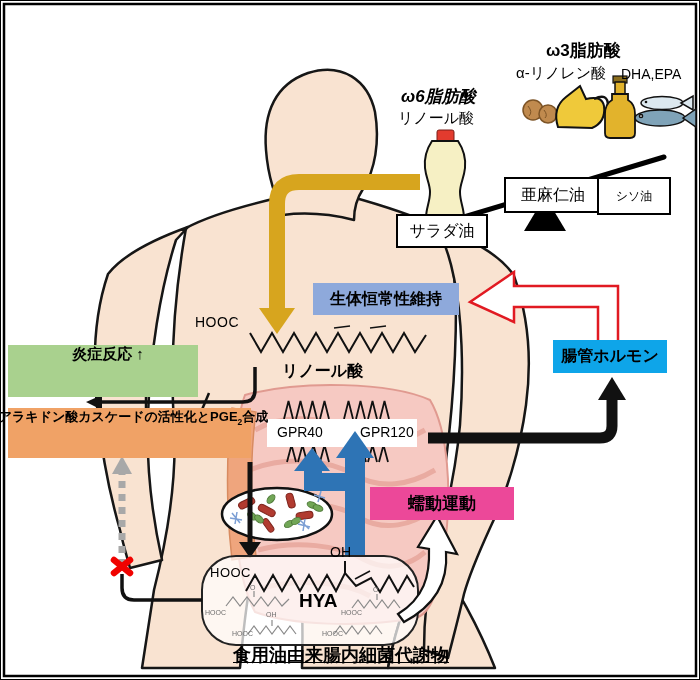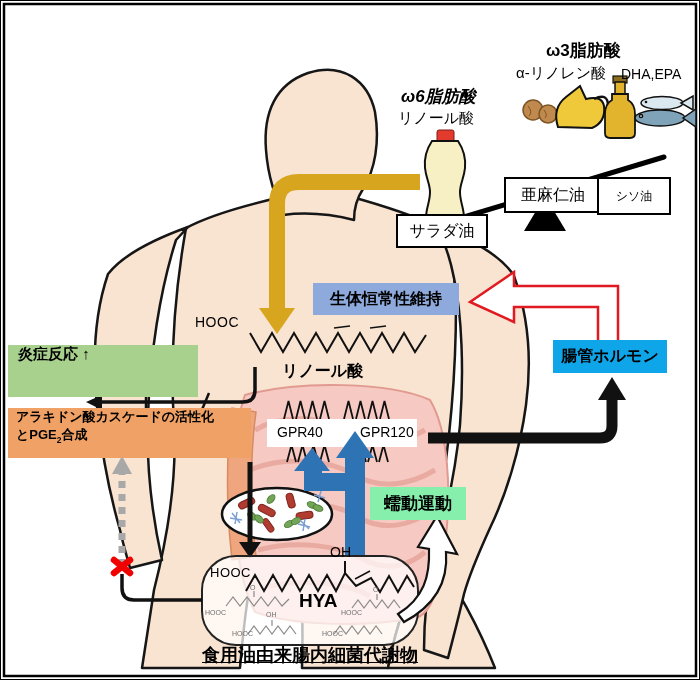--- a/index.html
+++ b/index.html
@@ -5,23 +5,23 @@
   html,body{margin:0;padding:0;background:#fff;}
   .stage{position:relative;width:700px;height:680px;background:#fff;overflow:hidden;
          font-family:"Liberation Sans","DejaVu Sans",sans-serif;color:#000;}
   .stage svg{position:absolute;left:0;top:0;z-index:1;}
   .lbl{position:absolute;z-index:6;white-space:nowrap;line-height:1.1;}
   .b{font-weight:bold;}
   .box{position:absolute;z-index:5;display:flex;align-items:center;justify-content:center;
        border:2px solid #000;background:#fff;white-space:nowrap;margin-top:48px;}
   .cbox{position:absolute;z-index:5;display:flex;align-items:center;justify-content:center;
         font-weight:bold;white-space:nowrap;}
-  .cbox.multi{flex-direction:column;align-items:flex-start;justify-content:flex-start;}
+  .cbox.multi{align-items:flex-start;justify-content:center;}
   .mini{position:absolute;z-index:6;font-size:7px;color:#6e6e6e;white-space:nowrap;}
-  .underline{text-decoration:underline;}
+  .underline{text-decoration:underline;margin-left:31px;}
   sub{font-size:0.65em;}
 </style>
 </head>
 <body>
 
 <div class="stage">
 
 <svg width="700" height="680" viewBox="0 0 700 680">
 
   <rect x="0.5" y="0.5" width="699" height="679" fill="none" stroke="#000" stroke-width="1"></rect>
@@ -207,21 +207,21 @@
   <span>アラキドン酸カスケードの活性化</span>
   <span><span>とPGE</span><sub>2</sub><span>合成</span></span>
 </div>
 
 <div class="lbl" style="left:195px;top:315px;font-size:14px;letter-spacing:0.5px;">HOOC</div>
 <div class="lbl b" style="left:282px;top:362px;font-size:16px;">リノール酸</div>
 
 <div class="lbl" style="left:277px;top:425px;font-size:14px;">GPR40</div>
 <div class="lbl" style="left:334px;top:425px;font-size:14px;margin-left:26px;">GPR120</div>
 
-<div class="cbox" style="left:370px;top:487px;width:96px;height:33px;background:#86efac;font-size:17px;">蠕動運動</div>
+<div class="cbox" style="left:370px;top:487px;width:144px;height:33px;background:#ec4899;font-size:17px;">蠕動運動</div>
 
 <div class="lbl" style="left:330px;top:545px;font-size:14px;z-index:7;">OH</div>
 <div class="lbl" style="left:210px;top:566px;font-size:13px;letter-spacing:0.5px;z-index:7;">HOOC</div>
 <div class="lbl b" style="left:299px;top:591px;font-size:19px;z-index:7;">HYA</div>
 
 <div class="mini" style="left:205px;top:609px;">HOOC</div>
 <div class="mini" style="left:250px;top:584px;">O</div>
 <div class="mini" style="left:232px;top:630px;">HOOC</div>
 <div class="mini" style="left:266px;top:611px;">OH</div>
 <div class="mini" style="left:341px;top:609px;">HOOC</div>

